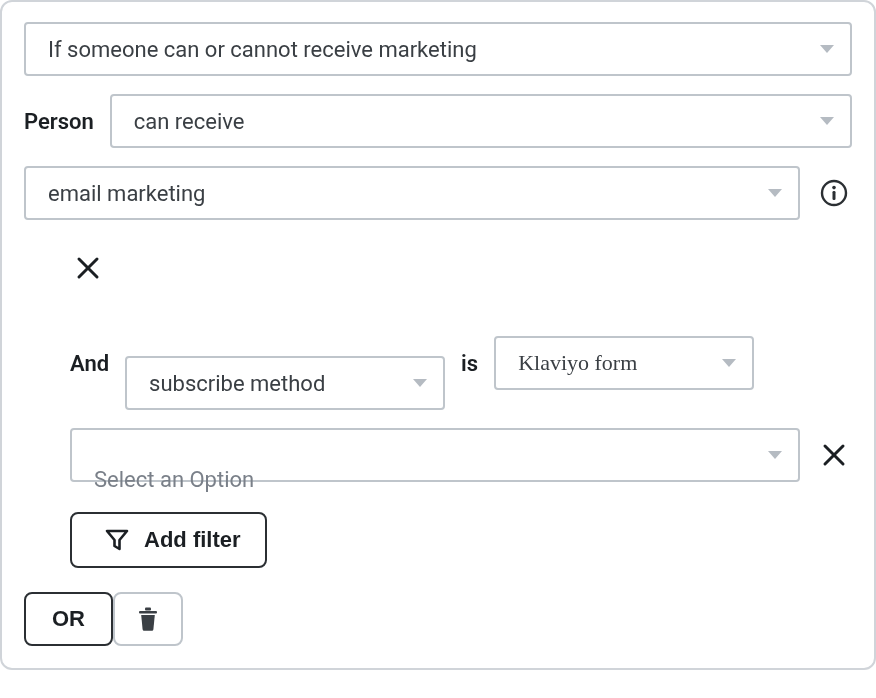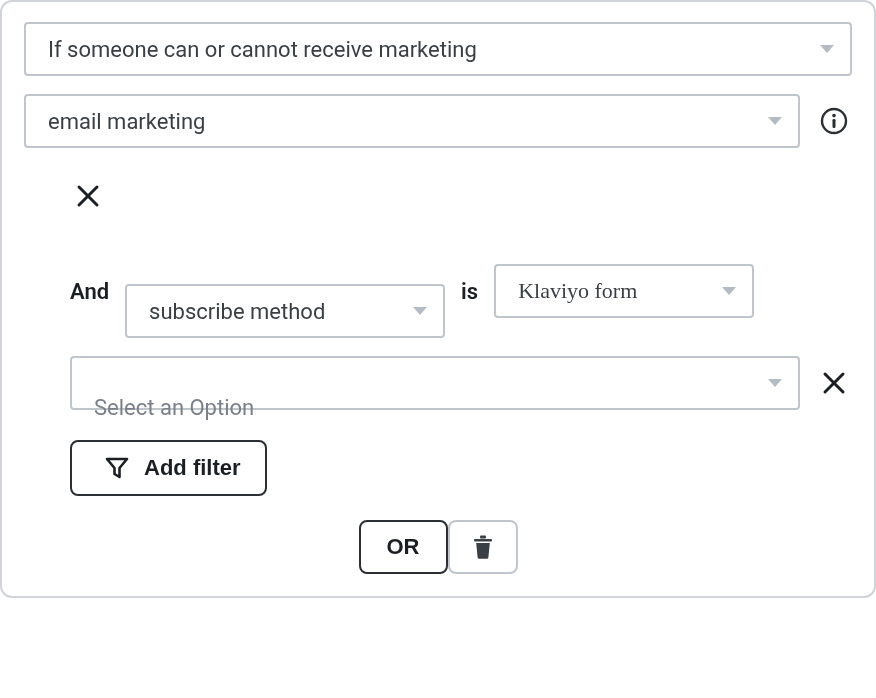--- a/index.html
+++ b/index.html
@@ -108,37 +108,44 @@
     border: 2px solid #bfc5cb;
     border-radius: 8px;
     background: #fff;
     height: 54px;
     width: 70px;
     cursor: pointer;
   }
   .footer-row {
     display: flex;
     align-items: center;
-    justify-content: center;
+    justify-content: flex-start;
     margin-top: 24px;
   }
   .top-gap { margin-top: 30px; }
 </style>
 </head>
 <body>
 
 <div class="panel">
 
   <div class="row">
     <div class="select">
       <span class="label">If someone can or cannot receive marketing</span>
       <span class="caret"></span>
     </div>
   </div>
 
+  <div class="row">
+    <span class="static-label">Person</span>
+    <div class="select">
+      <span class="label">can receive</span>
+      <span class="caret"></span>
+    </div>
+  </div>
 
   <div class="row">
     <div class="select">
       <span class="label">email marketing</span>
       <span class="caret"></span>
     </div>
     <button class="icon-btn">
       <svg width="28" height="28" viewBox="0 0 28 28" fill="none">
         <circle cx="14" cy="14" r="12" stroke="#2b2f33" stroke-width="2.4"></circle>
         <circle cx="14" cy="8.6" r="1.8" fill="#2b2f33"></circle>

